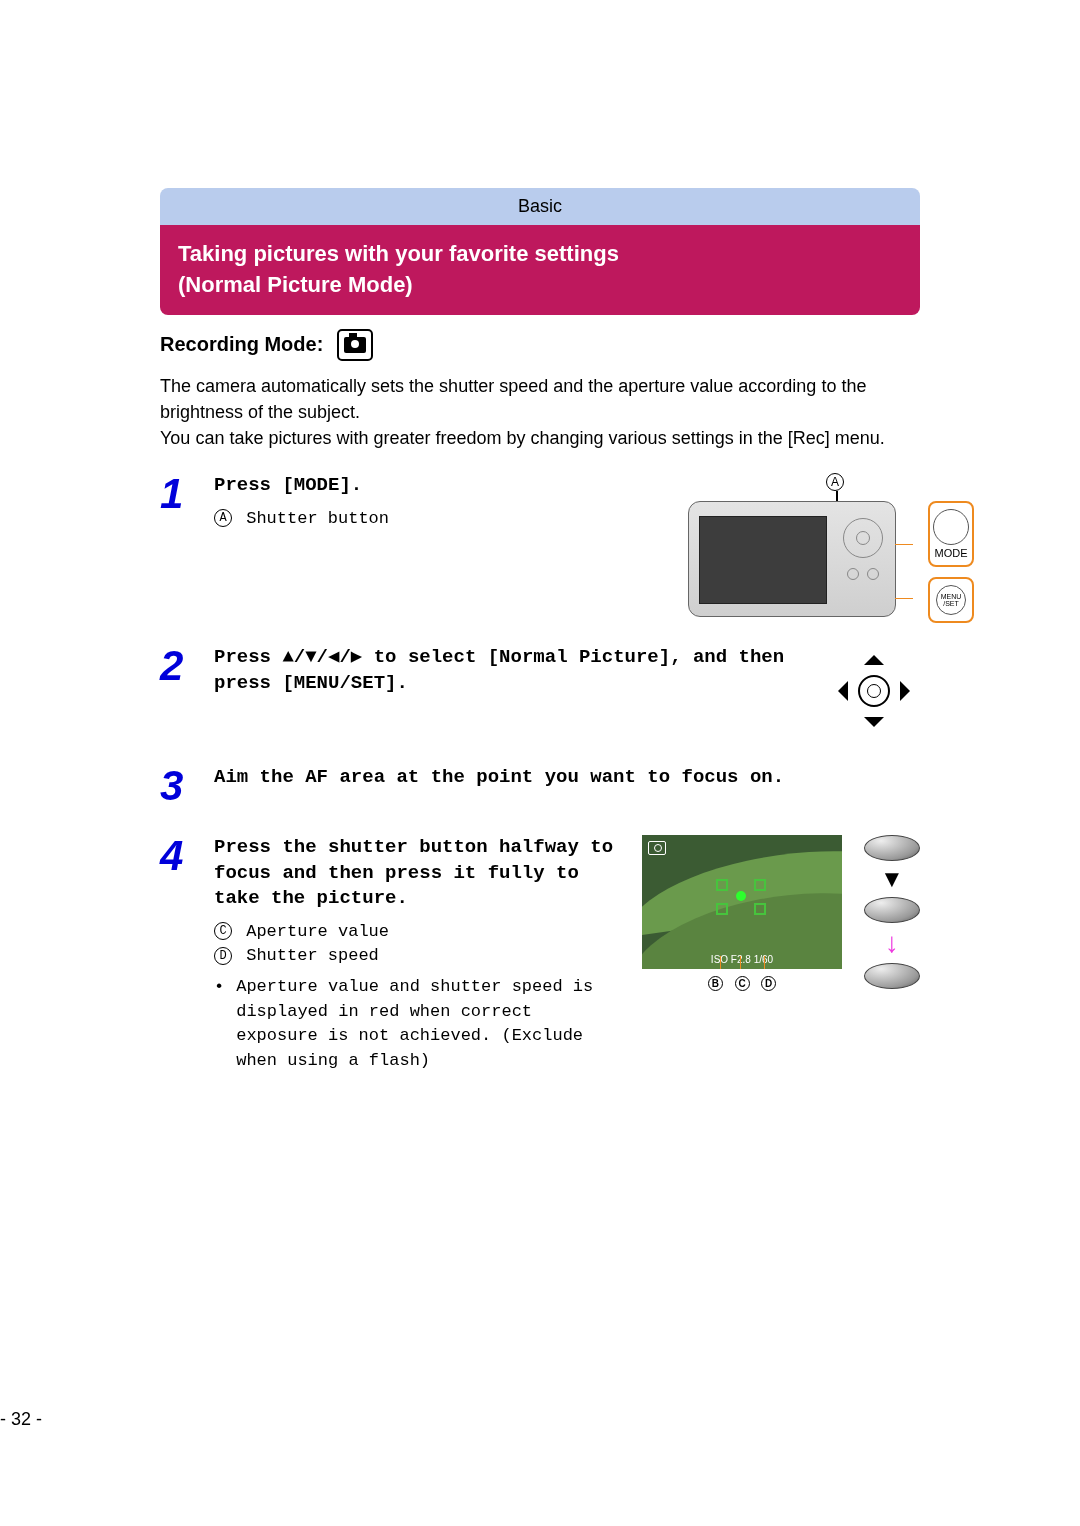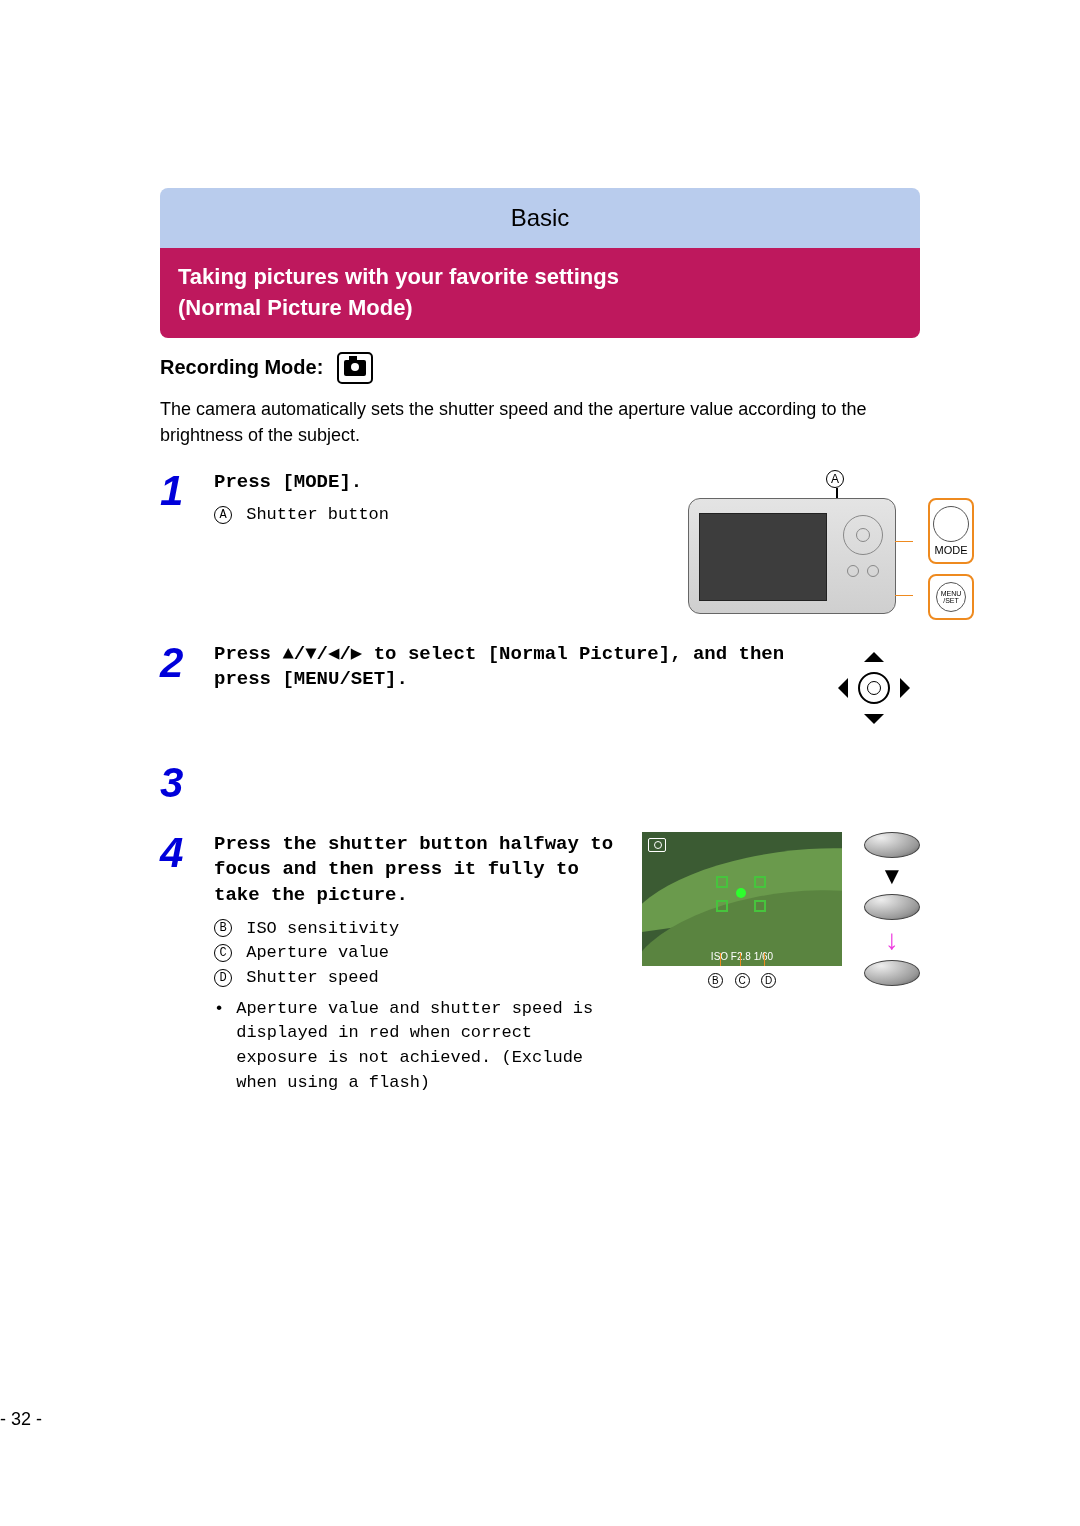--- a/index.html
+++ b/index.html
@@ -15,22 +15,22 @@
   .page {
     position: absolute;
     left: 160px;
     top: 188px;
     width: 760px;
   }
   .tab-header {
     background: #b9cced;
     color: #000;
     text-align: center;
-    font-size: 24px;
-    padding: 16px 0;
+    font-size: 18px;
+    padding: 8px 0;
     border-top-left-radius: 8px;
     border-top-right-radius: 8px;
   }
   .blue-title {
     background: #be185d;
     color: #fff;
     padding: 14px 18px 14px 18px;
     font-weight: bold;
     font-size: 22px;
     line-height: 1.4;
@@ -198,21 +198,21 @@
   .lcd .fc-br{ bottom:0; right:0; border-left:none; border-top:none;}
   .lcd .dot{ position:absolute; top:56px; left:94px; width:10px; height:10px; background:#2dff2d; border-radius:50%;}
   .lcd .cam-ic { position:absolute; top:6px; left:6px; width:18px; height:14px; border:1.5px solid #fff; border-radius:2px;}
   .lcd .cam-ic::after{content:"";position:absolute;top:2px;left:5px;width:6px;height:6px;border:1px solid #fff;border-radius:50%;}
   .lcd .readout { position:absolute; bottom:4px; left:0; right:0; text-align:center; color:#fff; font-size:10px;}
   .lcd .subline { position:absolute; height:1.2px; background:#ee8a1f;}
   .lcd .sl1 { bottom:-1px; left:78px; width:1px; height:14px; background:#ee8a1f;}
   .lcd .sl2 { bottom:-1px; left:98px; width:1px; height:14px; background:#ee8a1f;}
   .lcd .sl3 { bottom:-1px; left:122px; width:1px; height:14px; background:#ee8a1f;}
   .below-labels{
-    text-align:center; font-size:13px; margin-top:6px;
+    text-align:center; font-size:13px; margin-top:6px;font-weight:bold;
   }
   .below-labels .circ-label{ font-size:10px; width:15px; height:15px; line-height:13px; margin:0 4px;}
 
   .shutter-stack { display:flex; flex-direction:column; align-items:center; gap:6px;}
   .shutter-btn { width:56px; height:26px; border-radius:50%; background: radial-gradient(ellipse at 30% 20%, #eee, #999 70%, #555); border:1px solid #444;}
   .down-arrow { color:#ee3adf; font-size:28px; line-height:1;}
   .down-arrow.black { color:#000; font-size:24px;}
 
   .bullet-note { display:flex; gap:8px; margin-top:6px; font-size:17px; line-height:1.45;}
   .bullet-dot::before{ content:"•"; margin-right:4px;}
@@ -239,20 +239,21 @@
 
   <div class="mode-row">
     <span class="mode-label">Recording Mode:</span>
     <span class="camera-icon-box">
       <span class="camera-glyph"></span>
     </span>
   </div>
 
   <div class="intro">
     <div>The camera automatically sets the shutter speed and the aperture value according to the brightness of the subject.</div>
+    <div>You can take pictures with greater freedom by changing various settings in the [Rec] menu.</div>
   </div>
 
   <div class="steps">
 
     <div class="step">
       <div class="step-num">1</div>
       <div class="step-body">
         <div class="step-head">Press [MODE].</div>
         <div class="step-sub">
           <span class="circ-label">A</span>
@@ -303,31 +304,30 @@
           <div class="tri right"></div>
           <div class="center">
               <div class="center-dot"></div>
             </div>
         </div>
       </div>
     </div>
 
     <div class="step">
       <div class="step-num">3</div>
+      <div class="step-body">
+        <div class="step-head">Aim the AF area at the point you want to focus on.</div>
+      </div>
     </div>
 
     <div class="step" style="margin-bottom:0;">
       <div class="step-num">4</div>
       <div class="step-body">
         <div class="step-head">Press the shutter button halfway to focus and then press it fully to take the picture.</div>
         <div class="step-sub">
-          <div>
-            <span class="circ-label">B</span>
-            <span>ISO sensitivity</span>
-          </div>
           <div>
             <span class="circ-label">C</span>
             <span>Aperture value</span>
           </div>
           <div>
             <span class="circ-label">D</span>
             <span>Shutter speed</span>
           </div>
           <div class="bullet-note">
             <span class="bullet-dot"></span>

